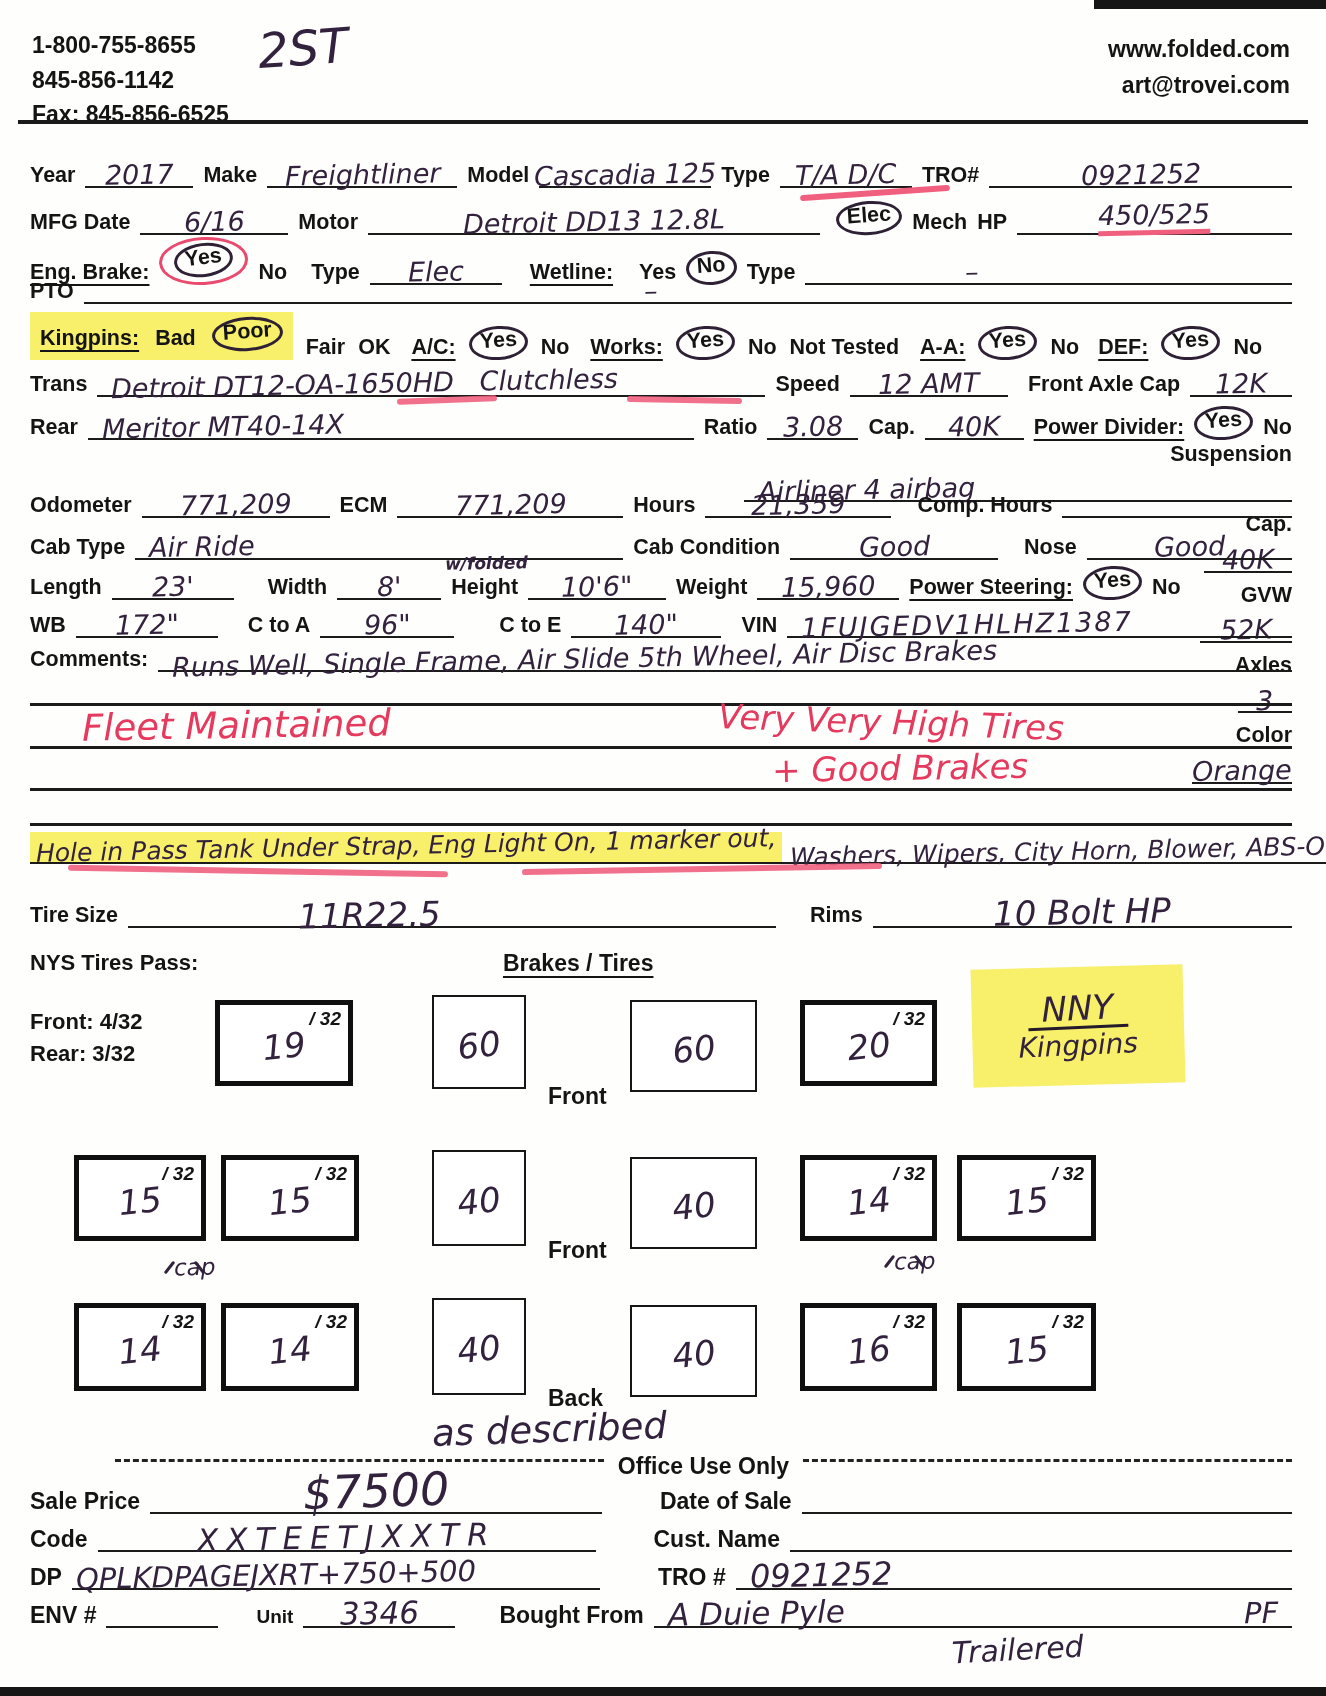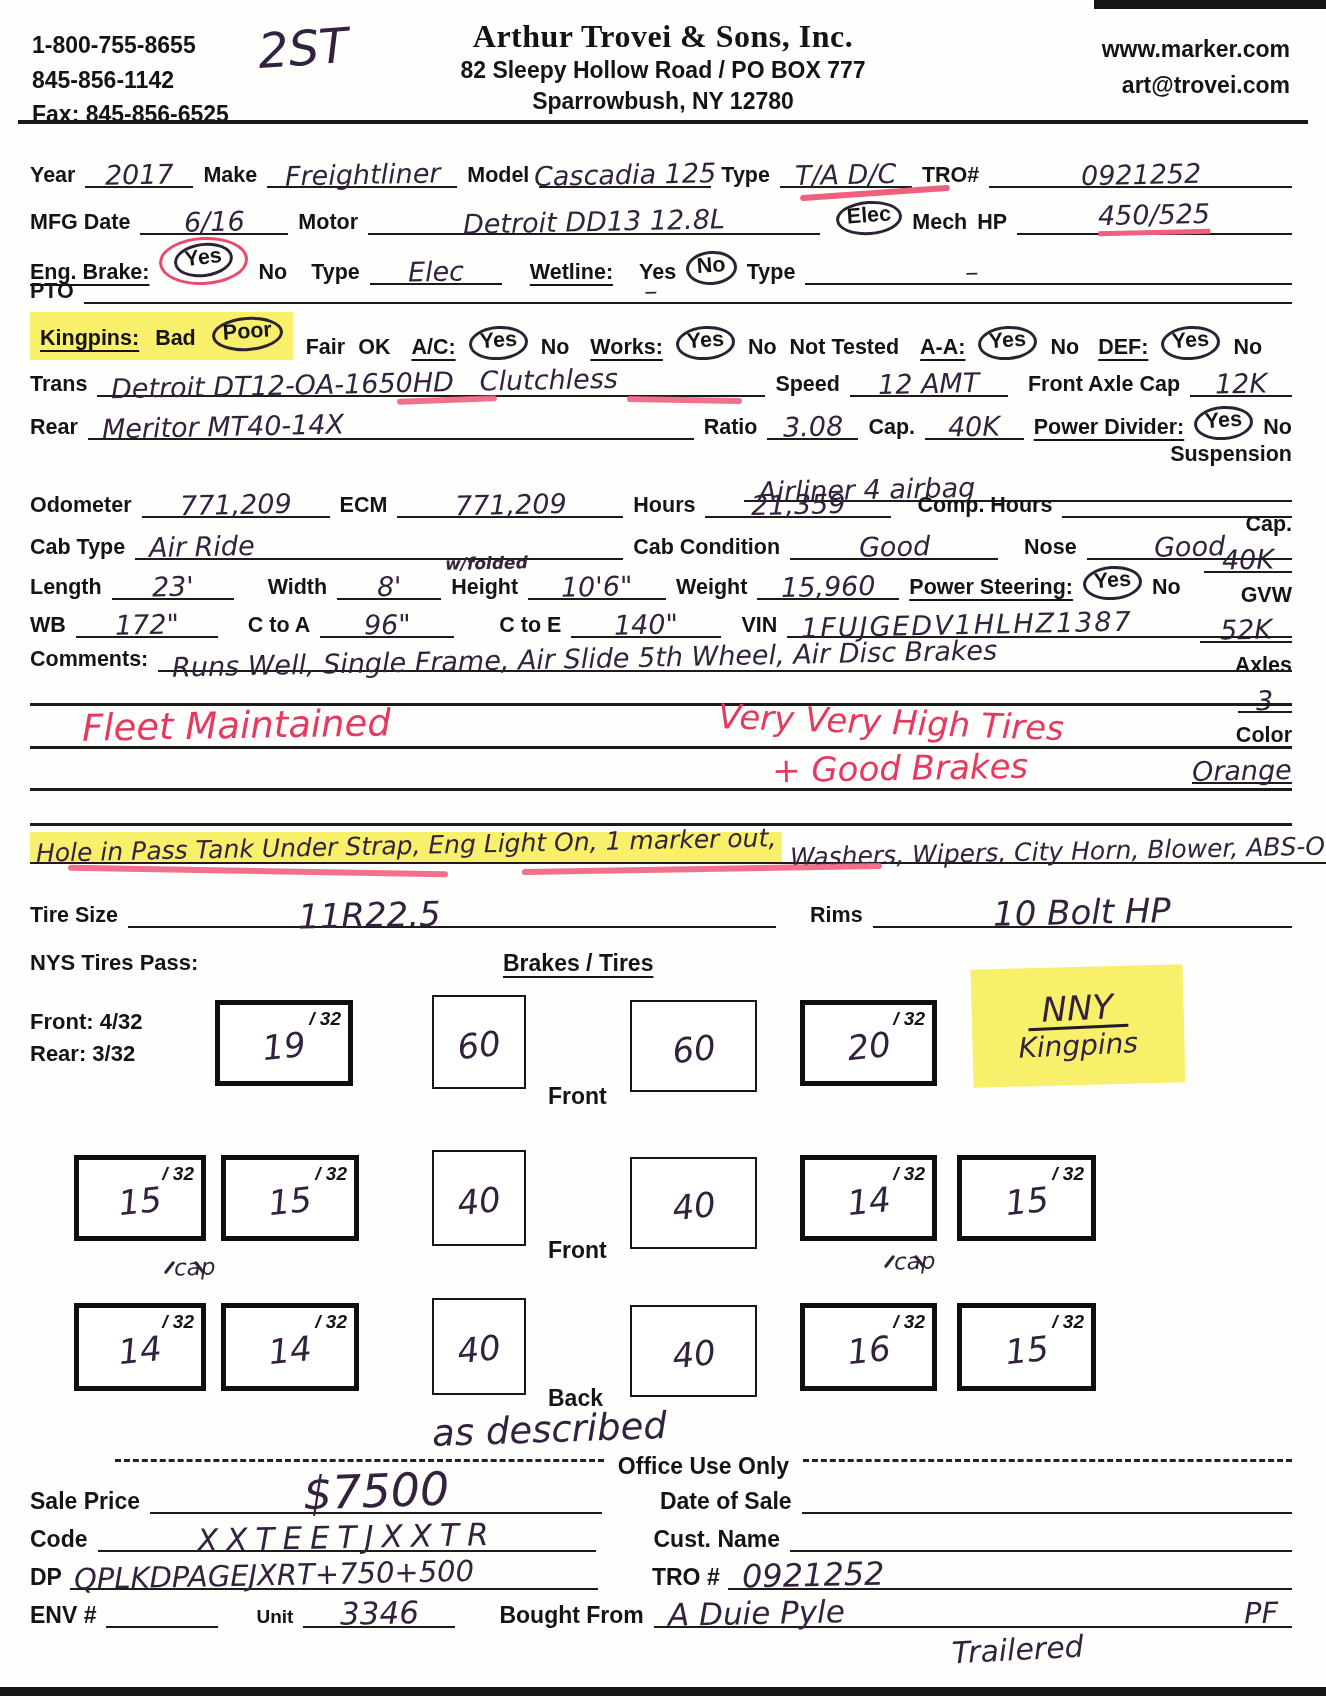--- a/index.html
+++ b/index.html
@@ -82,27 +82,22 @@
 <body>
 
 <div class="page">
   <div class="scan-top"></div>
 
   <div class="hdr-phones">
     <div>1-800-755-8655</div>
     <div>845-856-1142</div>
     <div>Fax: 845-856-6525</div>
   </div>
-  <div class="hdr-center">
-    <div class="company">Arthur Trovei &amp; Sons, Inc.</div>
-    <div class="addr">82 Sleepy Hollow Road / PO BOX 777</div>
-    <div class="addr">Sparrowbush, NY 12780</div>
-  </div>
   <div class="hdr-right">
-    <div>www.marker.com</div>
+    <div>www.folded.com</div>
     <div>art@trovei.com</div>
   </div>
   <span class="hw abs-hw" style="left:258px; top:26px; font-size:48px; transform:rotate(-4deg);">2ST</span>
   <div class="hdr-rule"></div>
 
   <div class="r" style="top:150px; height:38px;">
     <span class="lbl">Year</span>
     <span class="blank" style="width:108px;">
         <span class="hw">2017</span>
       </span>
@@ -465,21 +460,21 @@
   </div>
   <div class="r" style="top:1514px; height:38px;">
     <span class="lbl" style="font-size:23px;">Code</span>
     <span class="blank" style="width:498px;">
         <span class="hw" style="font-size:31px; letter-spacing:8px;">XXTEETJXXTR</span>
       </span>
     <span class="sp" style="width:38px;"></span>
     <span class="lbl" style="font-size:23px;">Cust. Name</span>
     <span class="blank grow"></span>
   </div>
-  <div class="r" style="top:1552px; height:38px;gap:8px;">
+  <div class="r" style="top:1552px; height:38px;">
     <span class="lbl" style="font-size:23px;">DP</span>
     <span class="blank left" style="width:528px; padding-left:4px;">
         <span class="hw" style="font-size:29px;">QPLKDPAGEJXRT+750+500</span>
       </span>
     <span class="sp" style="width:38px;"></span>
     <span class="lbl" style="font-size:23px;">TRO #</span>
     <span class="blank left grow">
         <span class="hw" style="font-size:32px;">0921252</span>
       </span>
   </div>

